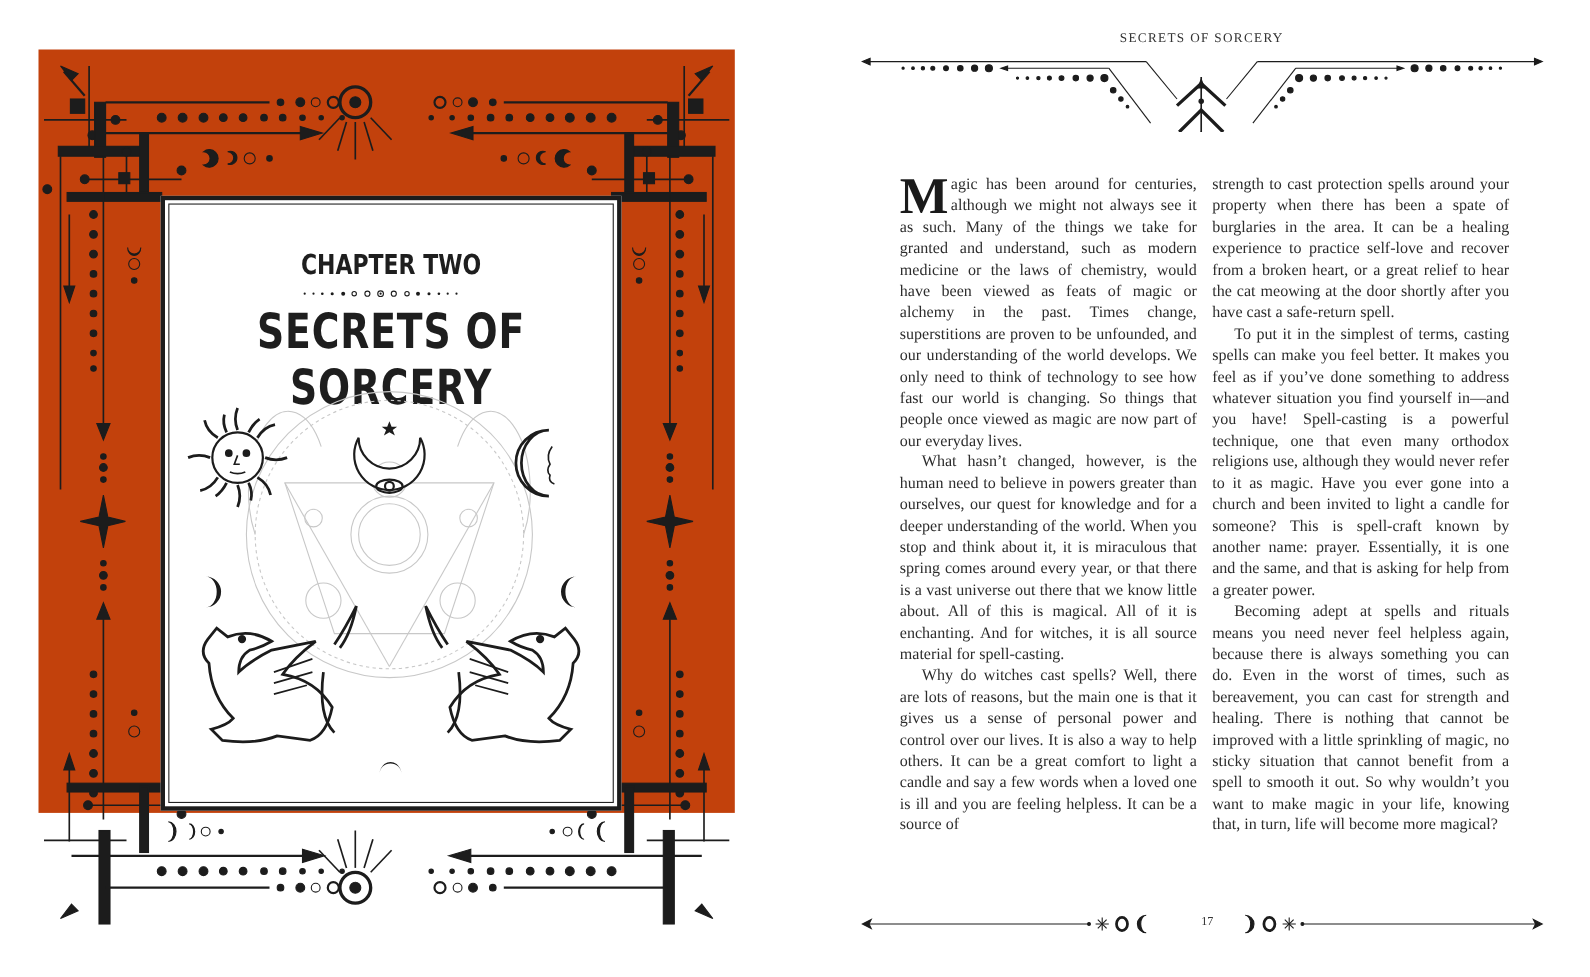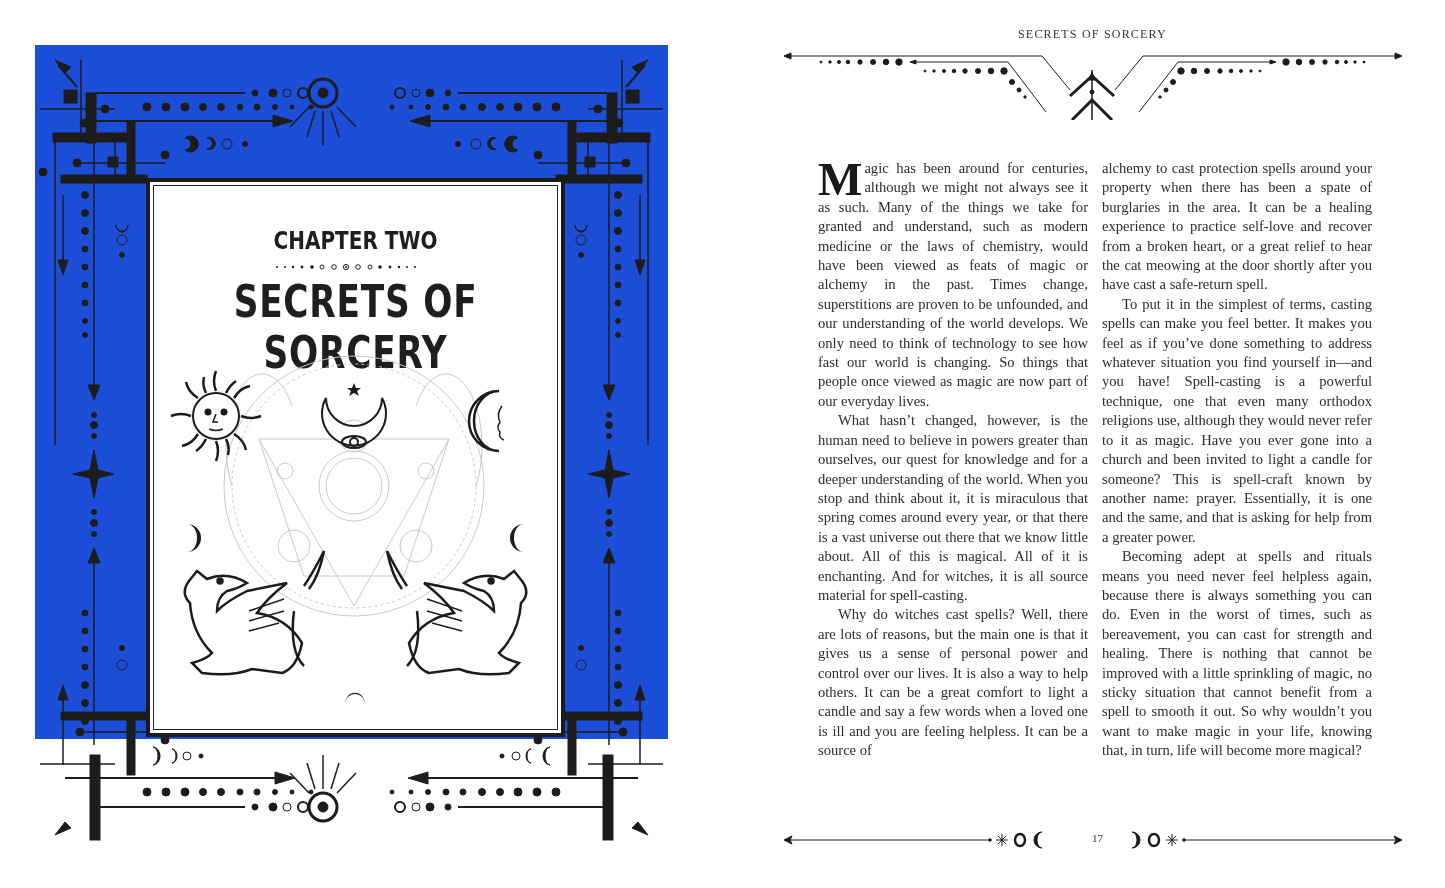--- a/index.html
+++ b/index.html
@@ -2,21 +2,21 @@
 <html><head>
 <meta charset="utf-8">
 <style>
   html, body { margin: 0; padding: 0; }
   body {
     width: 1445px; height: 888px; background: #ffffff; position: relative; overflow: hidden;
     font-family: "Liberation Serif", "DejaVu Serif", serif; color: #2a2a2a;
   }
   .left-page {
     position: absolute; left: 35px; top: 45px; width: 633px; height: 694px;
-    background: #1d4ed8;
+    background: #c2410c;
   }
   .deco { position: absolute; left: 0; top: 0; }
   .panel-frame {
     position: absolute; left: 111px; top: 133px; width: 411px; height: 551px;
     border: 4px solid #1c1c1c; background: #fff;
   }
   .panel-inner {
     position: absolute; left: 3px; top: 3px; right: 3px; bottom: 3px;
     border: 1.5px solid #222; background: #fff;
   }
@@ -485,21 +485,21 @@
     </g>
   </svg>
 
   <div class="col col-left">
     <p class="first"><span class="dropcap">M</span><span>agic has been around for centuries, although we might not always see it as such. Many of the things we take for granted and understand, such as modern medicine or the laws of chemistry, would have been viewed as feats of magic or alchemy in the past. Times change, superstitions are proven to be unfounded, and our understanding of the world develops. We only need to think of technology to see how fast our world is changing. So things that people once viewed as magic are now part of our everyday lives.</span></p>
     <p>What hasn’t changed, however, is the human need to believe in powers greater than ourselves, our quest for knowledge and for a deeper understanding of the world. When you stop and think about it, it is miraculous that spring comes around every year, or that there is a vast universe out there that we know little about. All of this is magical. All of it is enchanting. And for witches, it is all source material for spell-casting.</p>
     <p>Why do witches cast spells? Well, there are lots of reasons, but the main one is that it gives us a sense of personal power and control over our lives. It is also a way to help others. It can be a great comfort to light a candle and say a few words when a loved one is ill and you are feeling helpless. It can be a source of</p>
   </div>
 
   <div class="col col-right">
-    <p class="first">alchemy to cast protection spells around your property when there has been a spate of burglaries in the area. It can be a healing experience to practice self-love and recover from a broken heart, or a great relief to hear the cat meowing at the door shortly after you have cast a safe-return spell.</p>
+    <p class="first">strength to cast protection spells around your property when there has been a spate of burglaries in the area. It can be a healing experience to practice self-love and recover from a broken heart, or a great relief to hear the cat meowing at the door shortly after you have cast a safe-return spell.</p>
     <p>To put it in the simplest of terms, casting spells can make you feel better. It makes you feel as if you’ve done something to address whatever situation you find yourself in—and you have! Spell-casting is a powerful technique, one that even many orthodox religions use, although they would never refer to it as magic. Have you ever gone into a church and been invited to light a candle for someone? This is spell-craft known by another name: prayer. Essentially, it is one and the same, and that is asking for help from a greater power.</p>
     <p>Becoming adept at spells and rituals means you need never feel helpless again, because there is always something you can do. Even in the worst of times, such as bereavement, you can cast for strength and healing. There is nothing that cannot be improved with a little sprinkling of magic, no sticky situation that cannot benefit from a spell to smooth it out. So why wouldn’t you want to make magic in your life, knowing that, in turn, life will become more magical?</p>
   </div>
 
   <svg class="foot-orn" width="665" height="30" viewBox="0 0 665 30">
     <g stroke="#1c1c1c" fill="#1c1c1c">
       <line x1="6" y1="12" x2="210" y2="12" stroke-width="1"></line>
       <polygon points="4,12 12,8 10,12 12,16"></polygon>
       <circle cx="210" cy="12" r="1.3"></circle>
       <g stroke-width="1">

